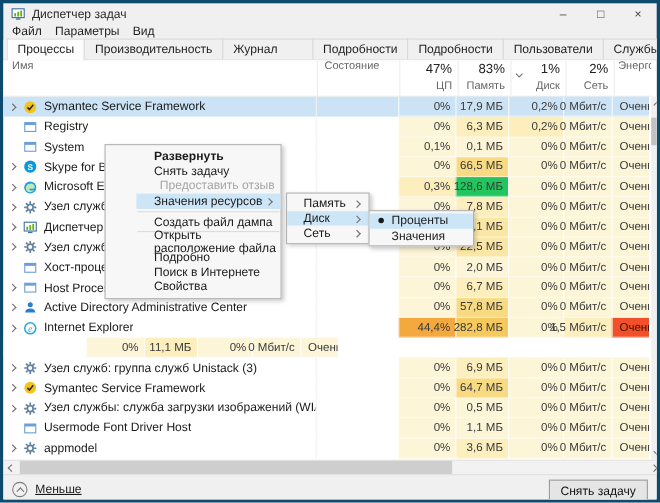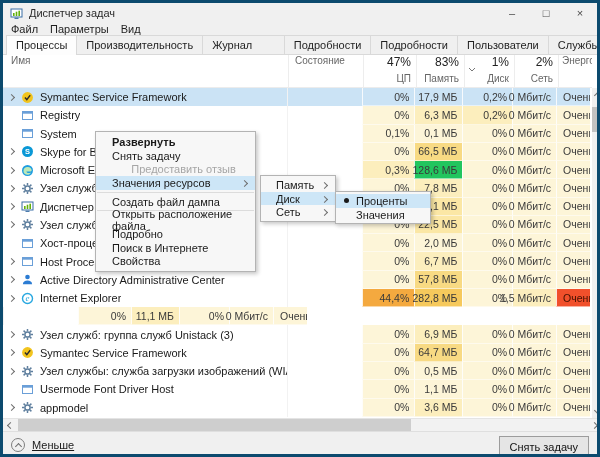--- a/index.html
+++ b/index.html
@@ -93,21 +93,21 @@
                  display:flex; align-items:center; justify-content:center; }
   .less-circle .ch { margin-top:2px; }
   .less-label { margin-left:7px; font-size:11px; color:#1a1a1a; text-decoration:underline; }
   .endtask-btn { position:absolute; right:8px; top:4px; min-width:76px; height:21px; padding:0 10px;
                  background:#e5e5e5; border:1px solid #9c9c9c; font-size:11px; color:#111;
                  display:flex; align-items:center; justify-content:center; }
 
   
   .cmenu { position:absolute; background:#f7f7f7; border:1px solid #b3b3b3; padding:3px 0;
            box-shadow:2px 2px 4px rgba(0,0,0,.22); }
-  #context-menu { left:92px; top:128px; width:161px; z-index:10; }
+  #context-menu { left:92px; top:128px; width:161px; z-index:10;padding-left:28px; }
   #submenu-resources { left:257px; top:172px; width:76px; padding:2px 0; z-index:11; }
   #submenu-disk { left:332px; top:188px; width:96px; padding:2px 0; z-index:12; }
   .mi { height:13.7px; display:flex; align-items:center; padding-left:16px; font-size:11px;
         color:#1a1a1a; position:relative; }
   #submenu-resources .mi { padding-left:15px; }
   #submenu-disk .mi { padding-left:20px; }
   .mi.bold { font-weight:bold; }
   .mi.disabled { color:#a6a6a6;justify-content:center; }
   .mi.highlight { background:#cde6f7; }
   .mi .sub-arrow { position:absolute; right:8px; top:5px; }

